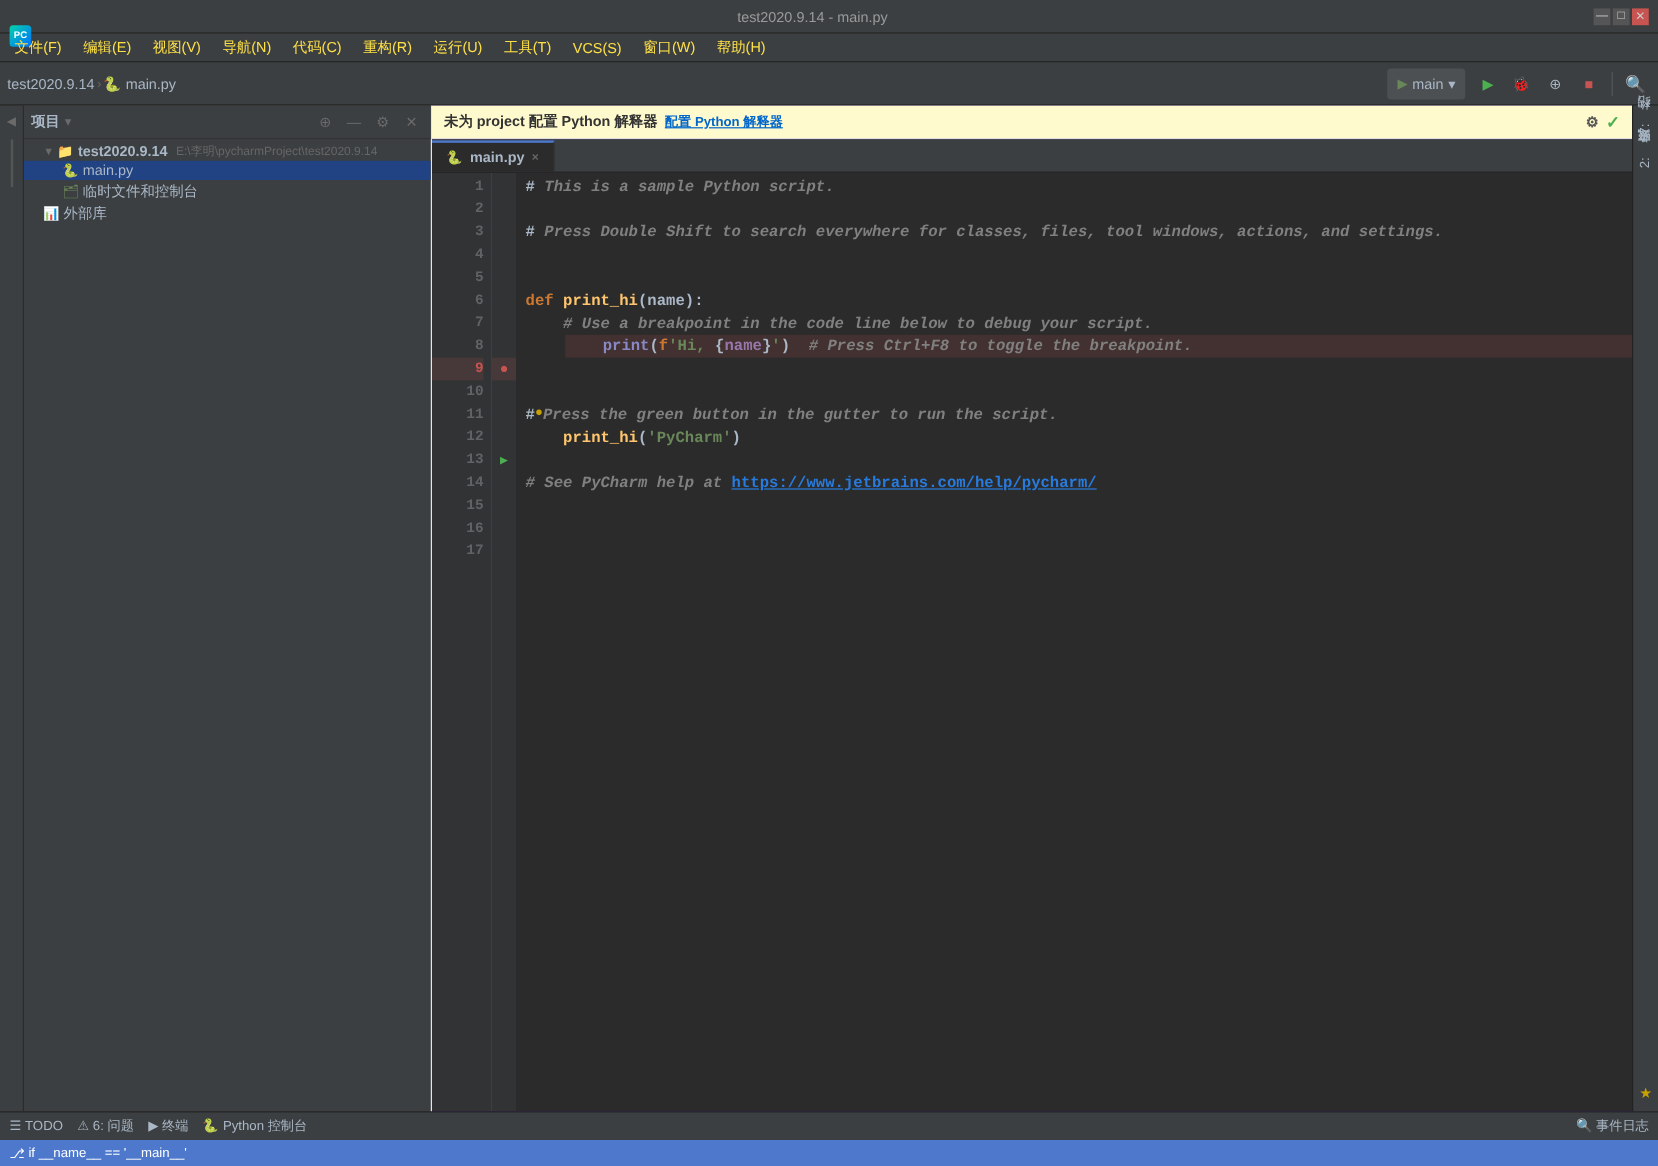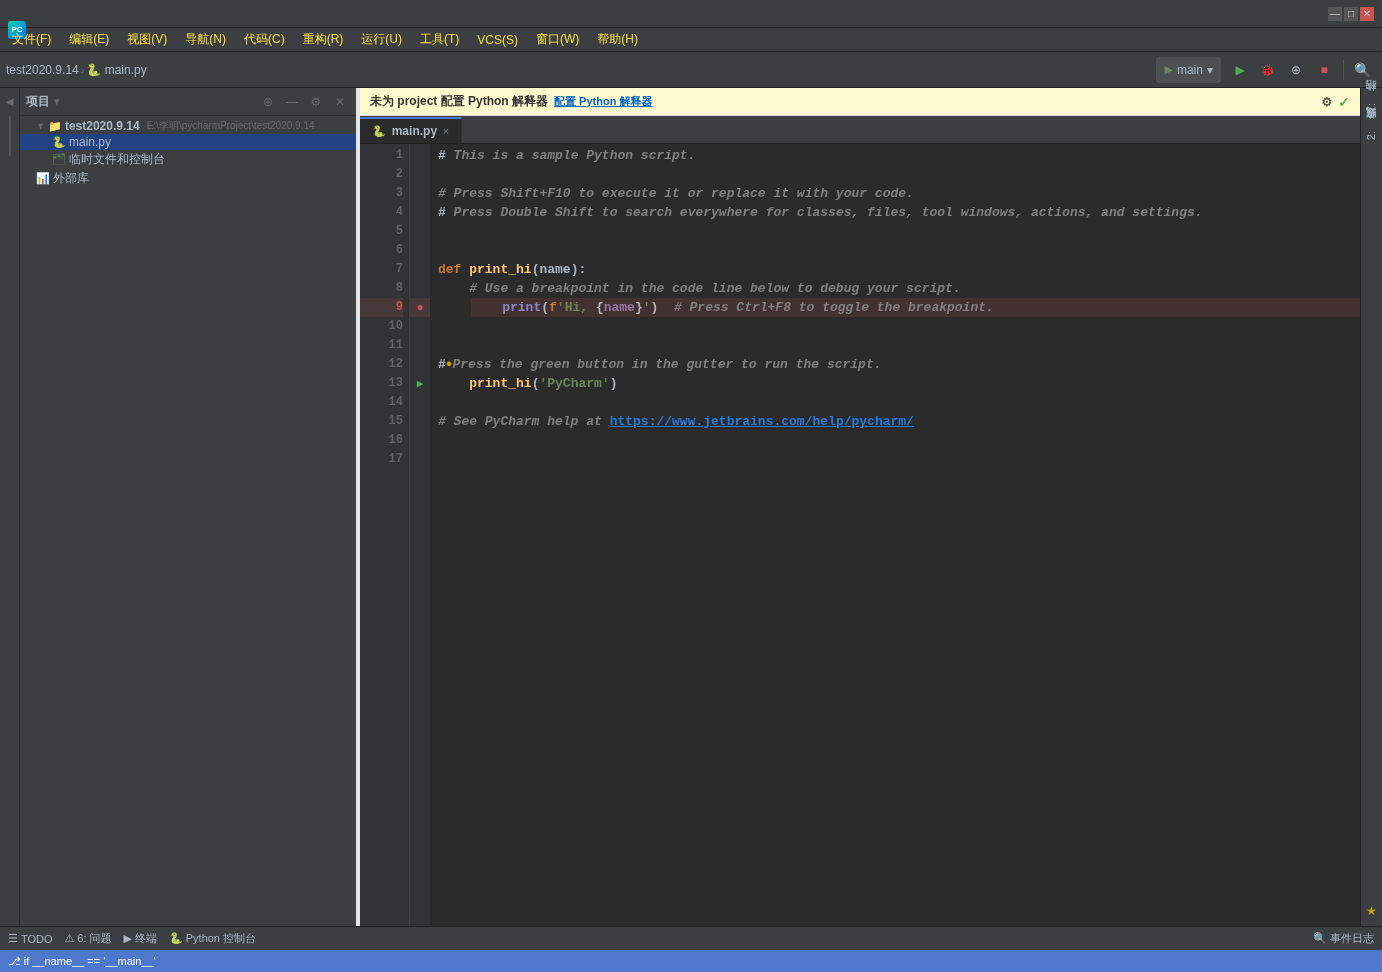--- a/index.html
+++ b/index.html
@@ -69,21 +69,21 @@
       gap: 2px;
     }
     .side-icon { width: 18px; height: 18px; display: flex; align-items: center; justify-content: center; font-size: 10px; color: #6a6a6a; cursor: pointer; }
 
     
     #project-panel {
       width: 340px;
       background: #3c3f41;
       display: flex;
       flex-direction: column;
-      border-right: 4px solid #e5e5e5;
+      border-right: 1px solid #e5e5e5;
     }
     #project-header {
       height: 28px;
       display: flex;
       align-items: center;
       padding: 0 6px;
       background: #3c3f41;
       border-bottom: 1px solid #333;
       gap: 4px;
     }
@@ -241,20 +241,21 @@
       border-left: 1px solid #222;
     }
   </style>
 </head>
 <body>
 
 <div id="title-bar">
   <div id="title-bar-left">
     <div class="pycharm-logo">PC</div>
   </div>
+  <div id="title-bar-center">test2020.9.14 - main.py</div>
   <div id="title-bar-right">
     <button class="title-btn">—</button>
     <button class="title-btn">□</button>
     <button class="title-btn" style="background:#c75450;">✕</button>
   </div>
 </div>
 
 <div id="menu-bar">
   <span class="menu-item">文件(F)</span>
   <span class="menu-item">编辑(E)</span>
@@ -399,23 +400,20 @@
 
       <div id="code-content">
 
         <div class="code-line">
           <span class="c-plain">#</span>
             <span class="c-comment">&nbsp;This is a sample Python script.</span>
         </div>
 
         <div class="code-line">&nbsp;</div>
 
-        <div class="code-line">
-          <span class="c-comment"># Press Shift+F10 to execute it or replace it with your code.</span>
-        </div>
 
         <div class="code-line">
           <span class="c-plain">#</span>
             <span class="c-comment">&nbsp;Press Double Shift to search everywhere for classes, files, tool windows, actions, and settings.</span>
         </div>
 
         <div class="code-line">&nbsp;</div>
 
         <div class="code-line">&nbsp;</div>
 

